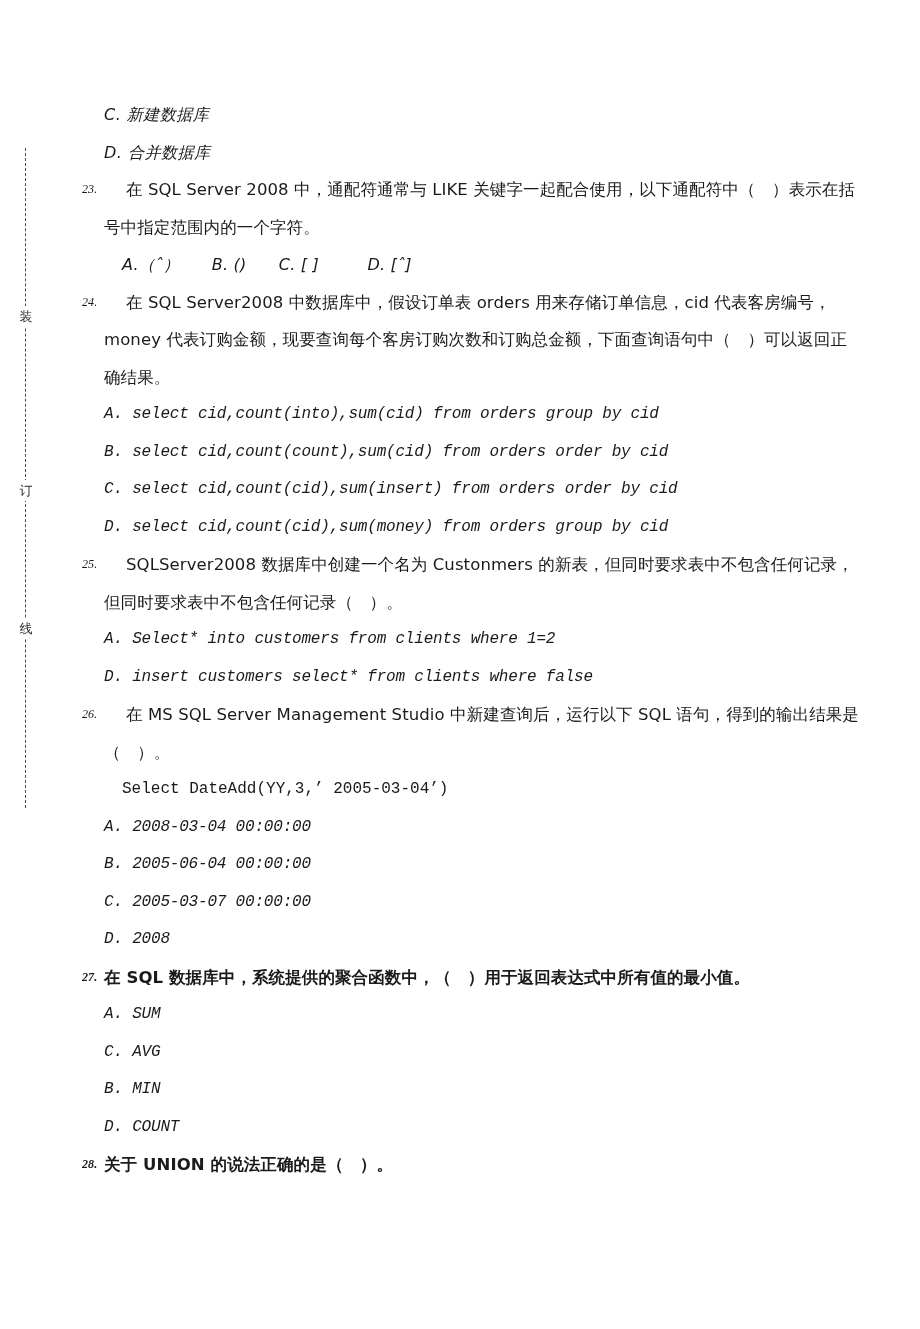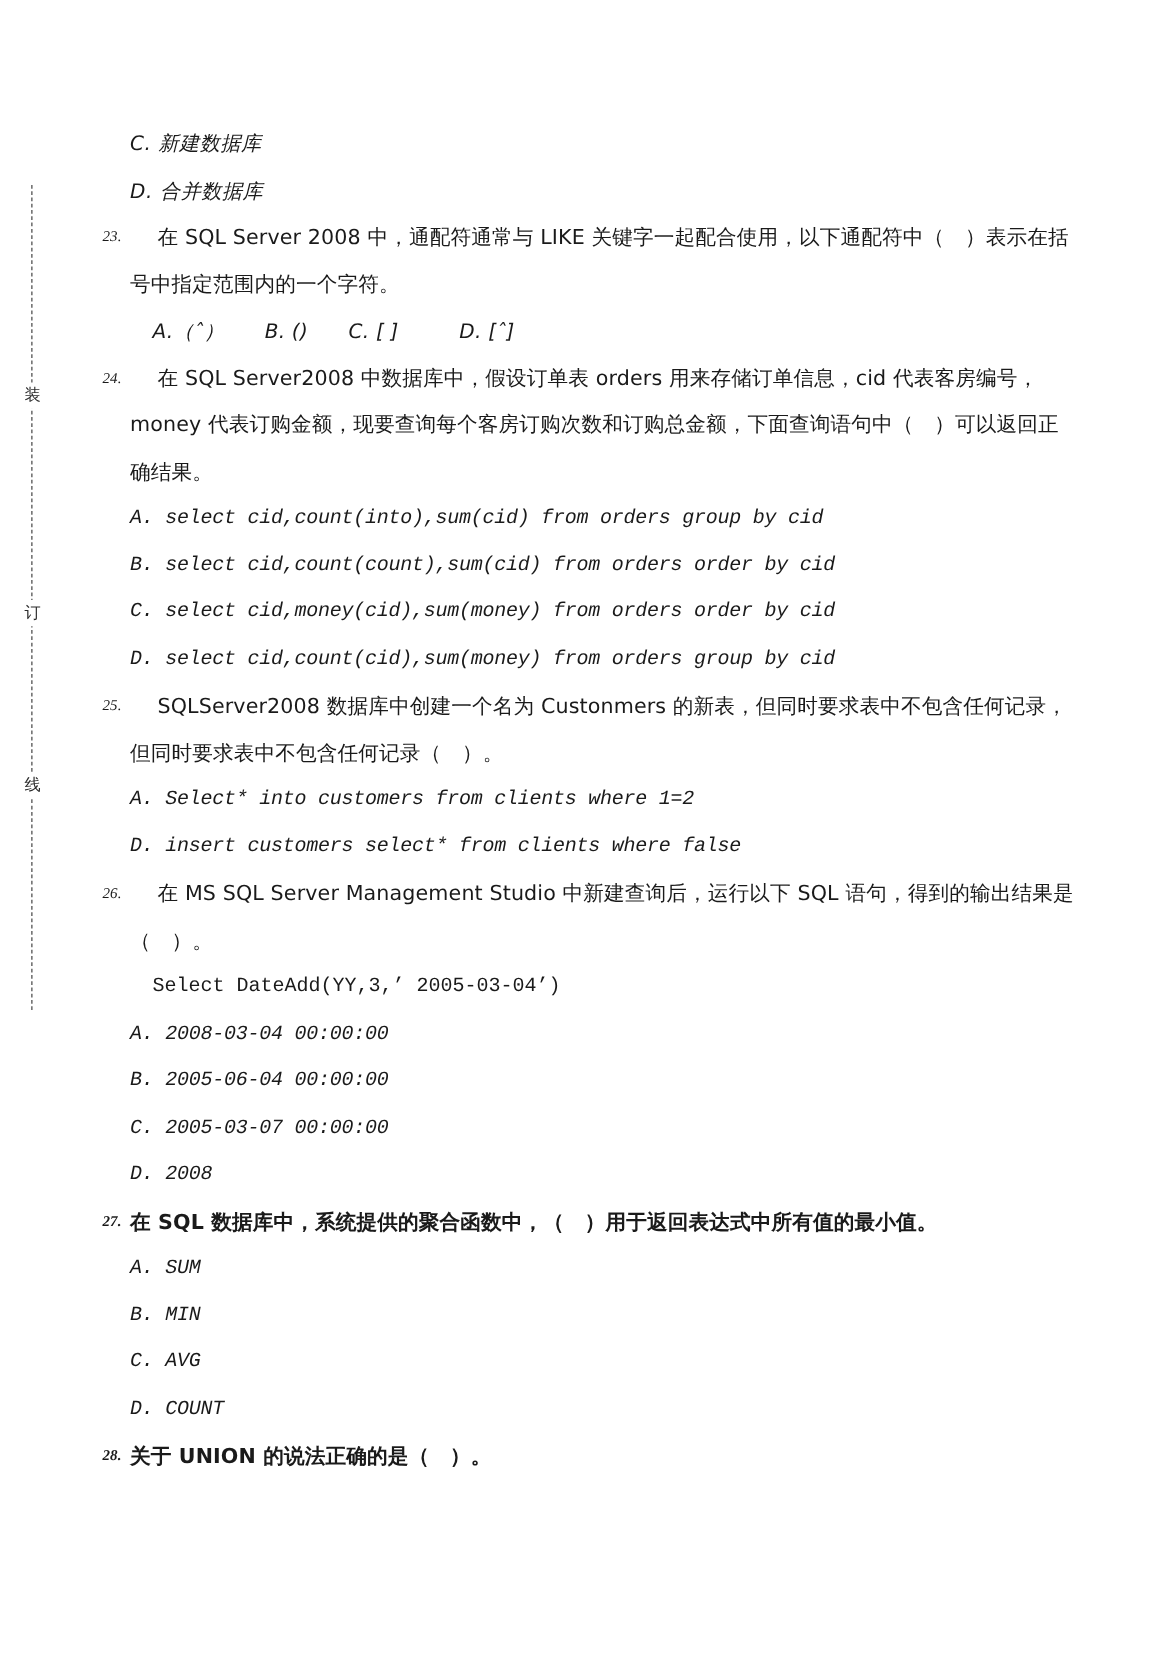--- a/index.html
+++ b/index.html
@@ -141,21 +141,21 @@
       <div class="opt inline-row cn">A.（ˆ）　　B. ()　　C. [ ]　　　D. [ˆ]</div>
     </div>
 
     <div class="q">
       <div class="q-stem cn">
         <span class="q-num">24.</span>
         <span>在 SQL Server2008 中数据库中，假设订单表 orders 用来存储订单信息，cid 代表客房编号，money 代表订购金额，现要查询每个客房订购次数和订购总金额，下面查询语句中（　）可以返回正确结果。</span>
       </div>
       <div class="opt">A. select cid,count(into),sum(cid) from orders group by cid</div>
       <div class="opt">B. select cid,count(count),sum(cid) from orders order by cid</div>
-      <div class="opt">C. select cid,money(cid),sum(money) from orders order by cid</div>
+      <div class="opt">C. select cid,count(cid),sum(insert) from orders order by cid</div>
       <div class="opt">D. select cid,count(cid),sum(money) from orders group by cid</div>
     </div>
 
     <div class="q">
       <div class="q-stem cn">
         <span class="q-num">25.</span>
         <span>SQLServer2008 数据库中创建一个名为 Custonmers 的新表，但同时要求表中不包含任何记录，但同时要求表中不包含任何记录（　）。</span>
       </div>
       <div class="opt">A. Select* into customers from clients where 1=2</div>
       <div class="opt">D. insert customers select* from clients where false</div>
@@ -172,22 +172,22 @@
       <div class="opt">C. 2005-03-07 00:00:00</div>
       <div class="opt">D. 2008</div>
     </div>
 
     <div class="q">
       <div class="q-stem cn no-indent">
         <span class="q-num">27.</span>
         <span>在 SQL 数据库中，系统提供的聚合函数中，（　）用于返回表达式中所有值的最小值。</span>
       </div>
       <div class="opt">A. SUM</div>
+      <div class="opt">C. AVG</div>
       <div class="opt">B. MIN</div>
-      <div class="opt">C. AVG</div>
       <div class="opt">D. COUNT</div>
     </div>
 
     <div class="q">
       <div class="q-stem cn no-indent">
         <span class="q-num">28.</span>
         <span>关于 UNION 的说法正确的是（　）。</span>
       </div>
     </div>
 

